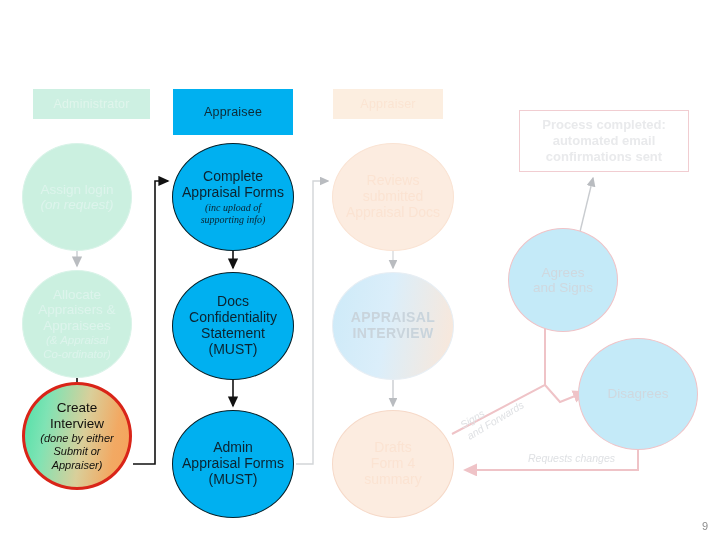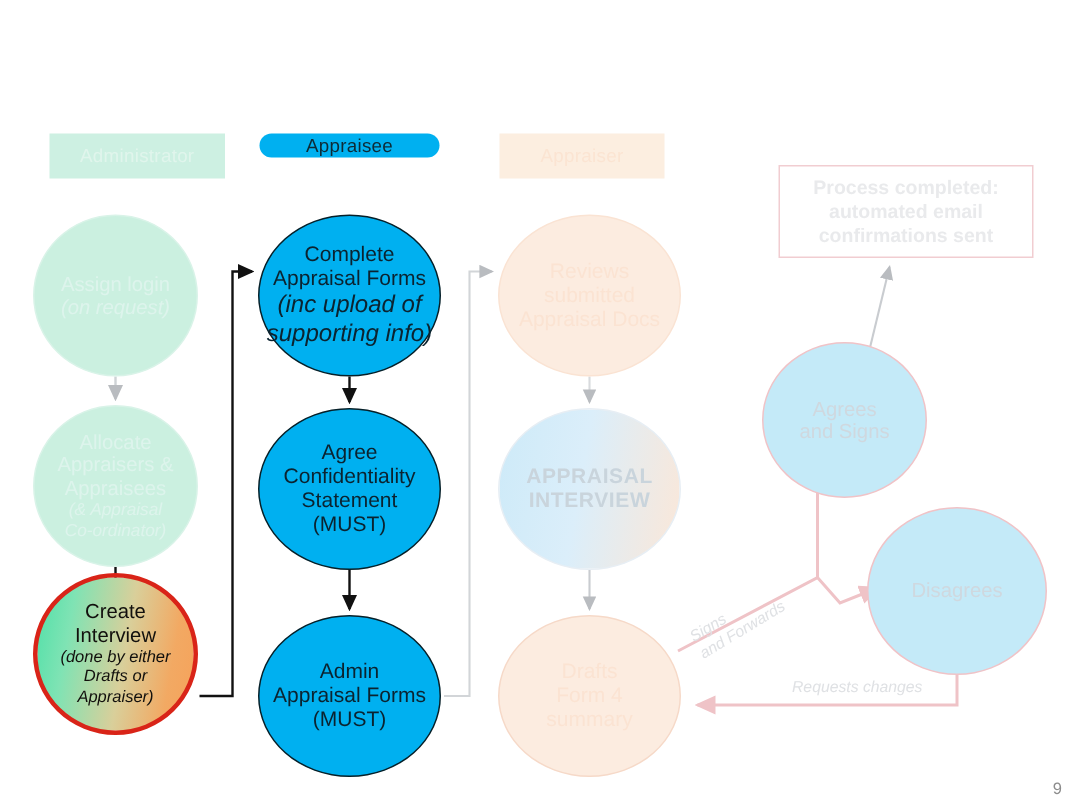--- a/index.html
+++ b/index.html
@@ -20,21 +20,21 @@
     position: absolute;
     display: flex;
     align-items: center;
     justify-content: center;
     font-size: 12.5px;
     letter-spacing: .2px;
     text-align: center;
     box-sizing: border-box;
   }
   .hdr-admin   { left: 33px;  top: 89px; width: 117px; height: 30px; background: #cdf0e2; color: #e0f5ec; }
-  .hdr-appsee  { left: 173px; top: 89px; width: 120px; height: 16px; background: #00b0f0; color: #0d2b36; border-radius: 15px; }
+  .hdr-appsee  { left: 173px; top: 89px; width: 120px; height: 46px; background: #00b0f0; color: #0d2b36; }
   .hdr-appser  { left: 333px; top: 89px; width: 110px; height: 30px; background: #fceee0; color: #fbe4d2; }
 
   
   .node {
     position: absolute;
     border-radius: 50%;
     box-sizing: border-box;
     display: flex;
     flex-direction: column;
     align-items: center;
@@ -65,21 +65,21 @@
     color: #12100d; font-size: 13.5px;
   }
   .n-create .sub { font-size: 11px; line-height: 1.15; margin-top: 1px; }
 
   
   .n-complete {
     left: 172px; top: 143px; width: 122px; height: 108px;
     background: #00b0f0; border: 1.5px solid #062029;
     color: #0b2330; font-size: 14px;
   }
-  .n-complete .sub { font-size: 16px; margin-top: 1px; }
+  .n-complete .sub { font-size: 10px; margin-top: 1px; font-family: Liberation Serif, serif; }
   .n-agree {
     left: 172px; top: 272px; width: 122px; height: 108px;
     background: #00b0f0; border: 1.5px solid #062029;
     color: #0b2330; font-size: 14px;
   }
   .n-submit {
     left: 172px; top: 410px; width: 122px; height: 108px;
     background: #00b0f0; border: 1.5px solid #062029;
     color: #0b2330; font-size: 14px;
   }
@@ -207,33 +207,33 @@
     <span class="main">Appraisers &amp;</span>
     <span class="main">Appraisees</span>
     <span class="sub">(&amp; Appraisal</span>
     <span class="sub">Co-ordinator)</span>
   </div>
 
   <div class="node n-create">
     <span class="main">Create</span>
     <span class="main">Interview</span>
     <span class="sub">(done by either</span>
-    <span class="sub">Drafts or</span>
+    <span class="sub">Submit or</span>
     <span class="sub">Appraiser)</span>
   </div>
 
   <div class="node n-complete">
     <span class="main">Complete</span>
     <span class="main">Appraisal Forms</span>
     <span class="sub">(inc upload of</span>
     <span class="sub">supporting info)</span>
   </div>
 
   <div class="node n-agree">
-    <span class="main">Agree</span>
+    <span class="main">Docs</span>
     <span class="main">Confidentiality</span>
     <span class="main">Statement</span>
     <span class="main">(MUST)</span>
   </div>
 
   <div class="node n-submit">
     <span class="main">Admin</span>
     <span class="main">Appraisal Forms</span>
     <span class="main">(MUST)</span>
   </div>

